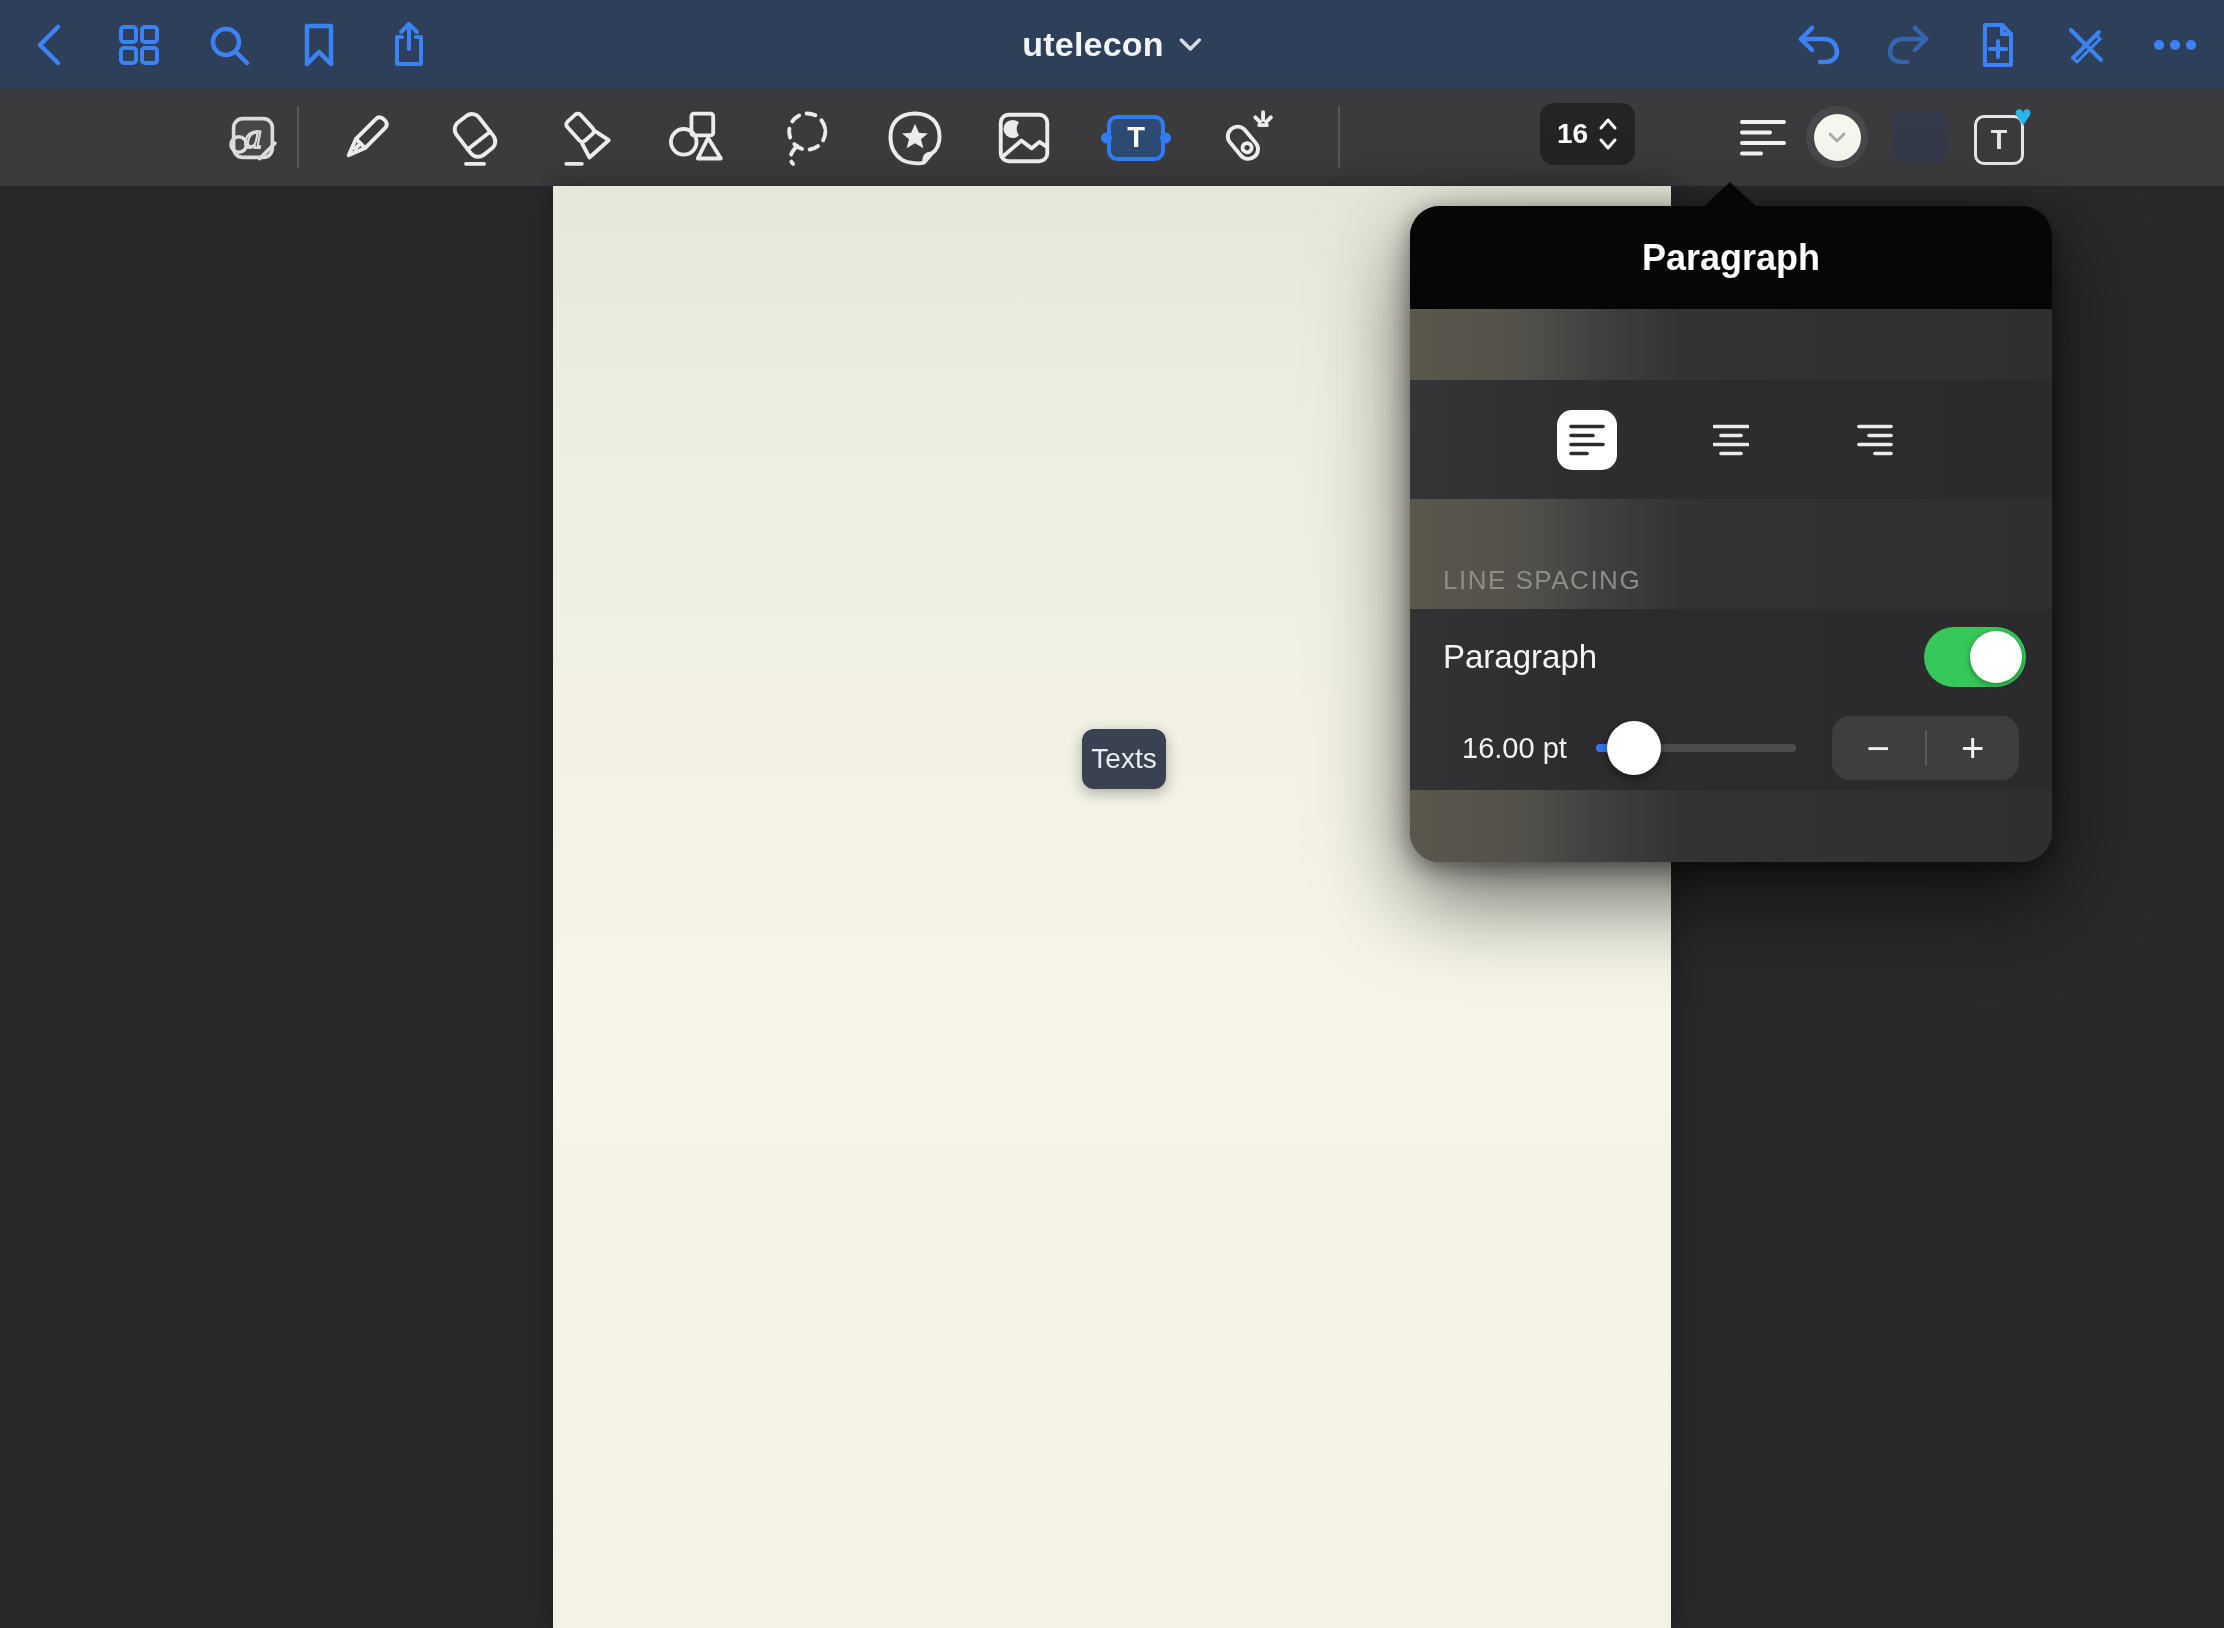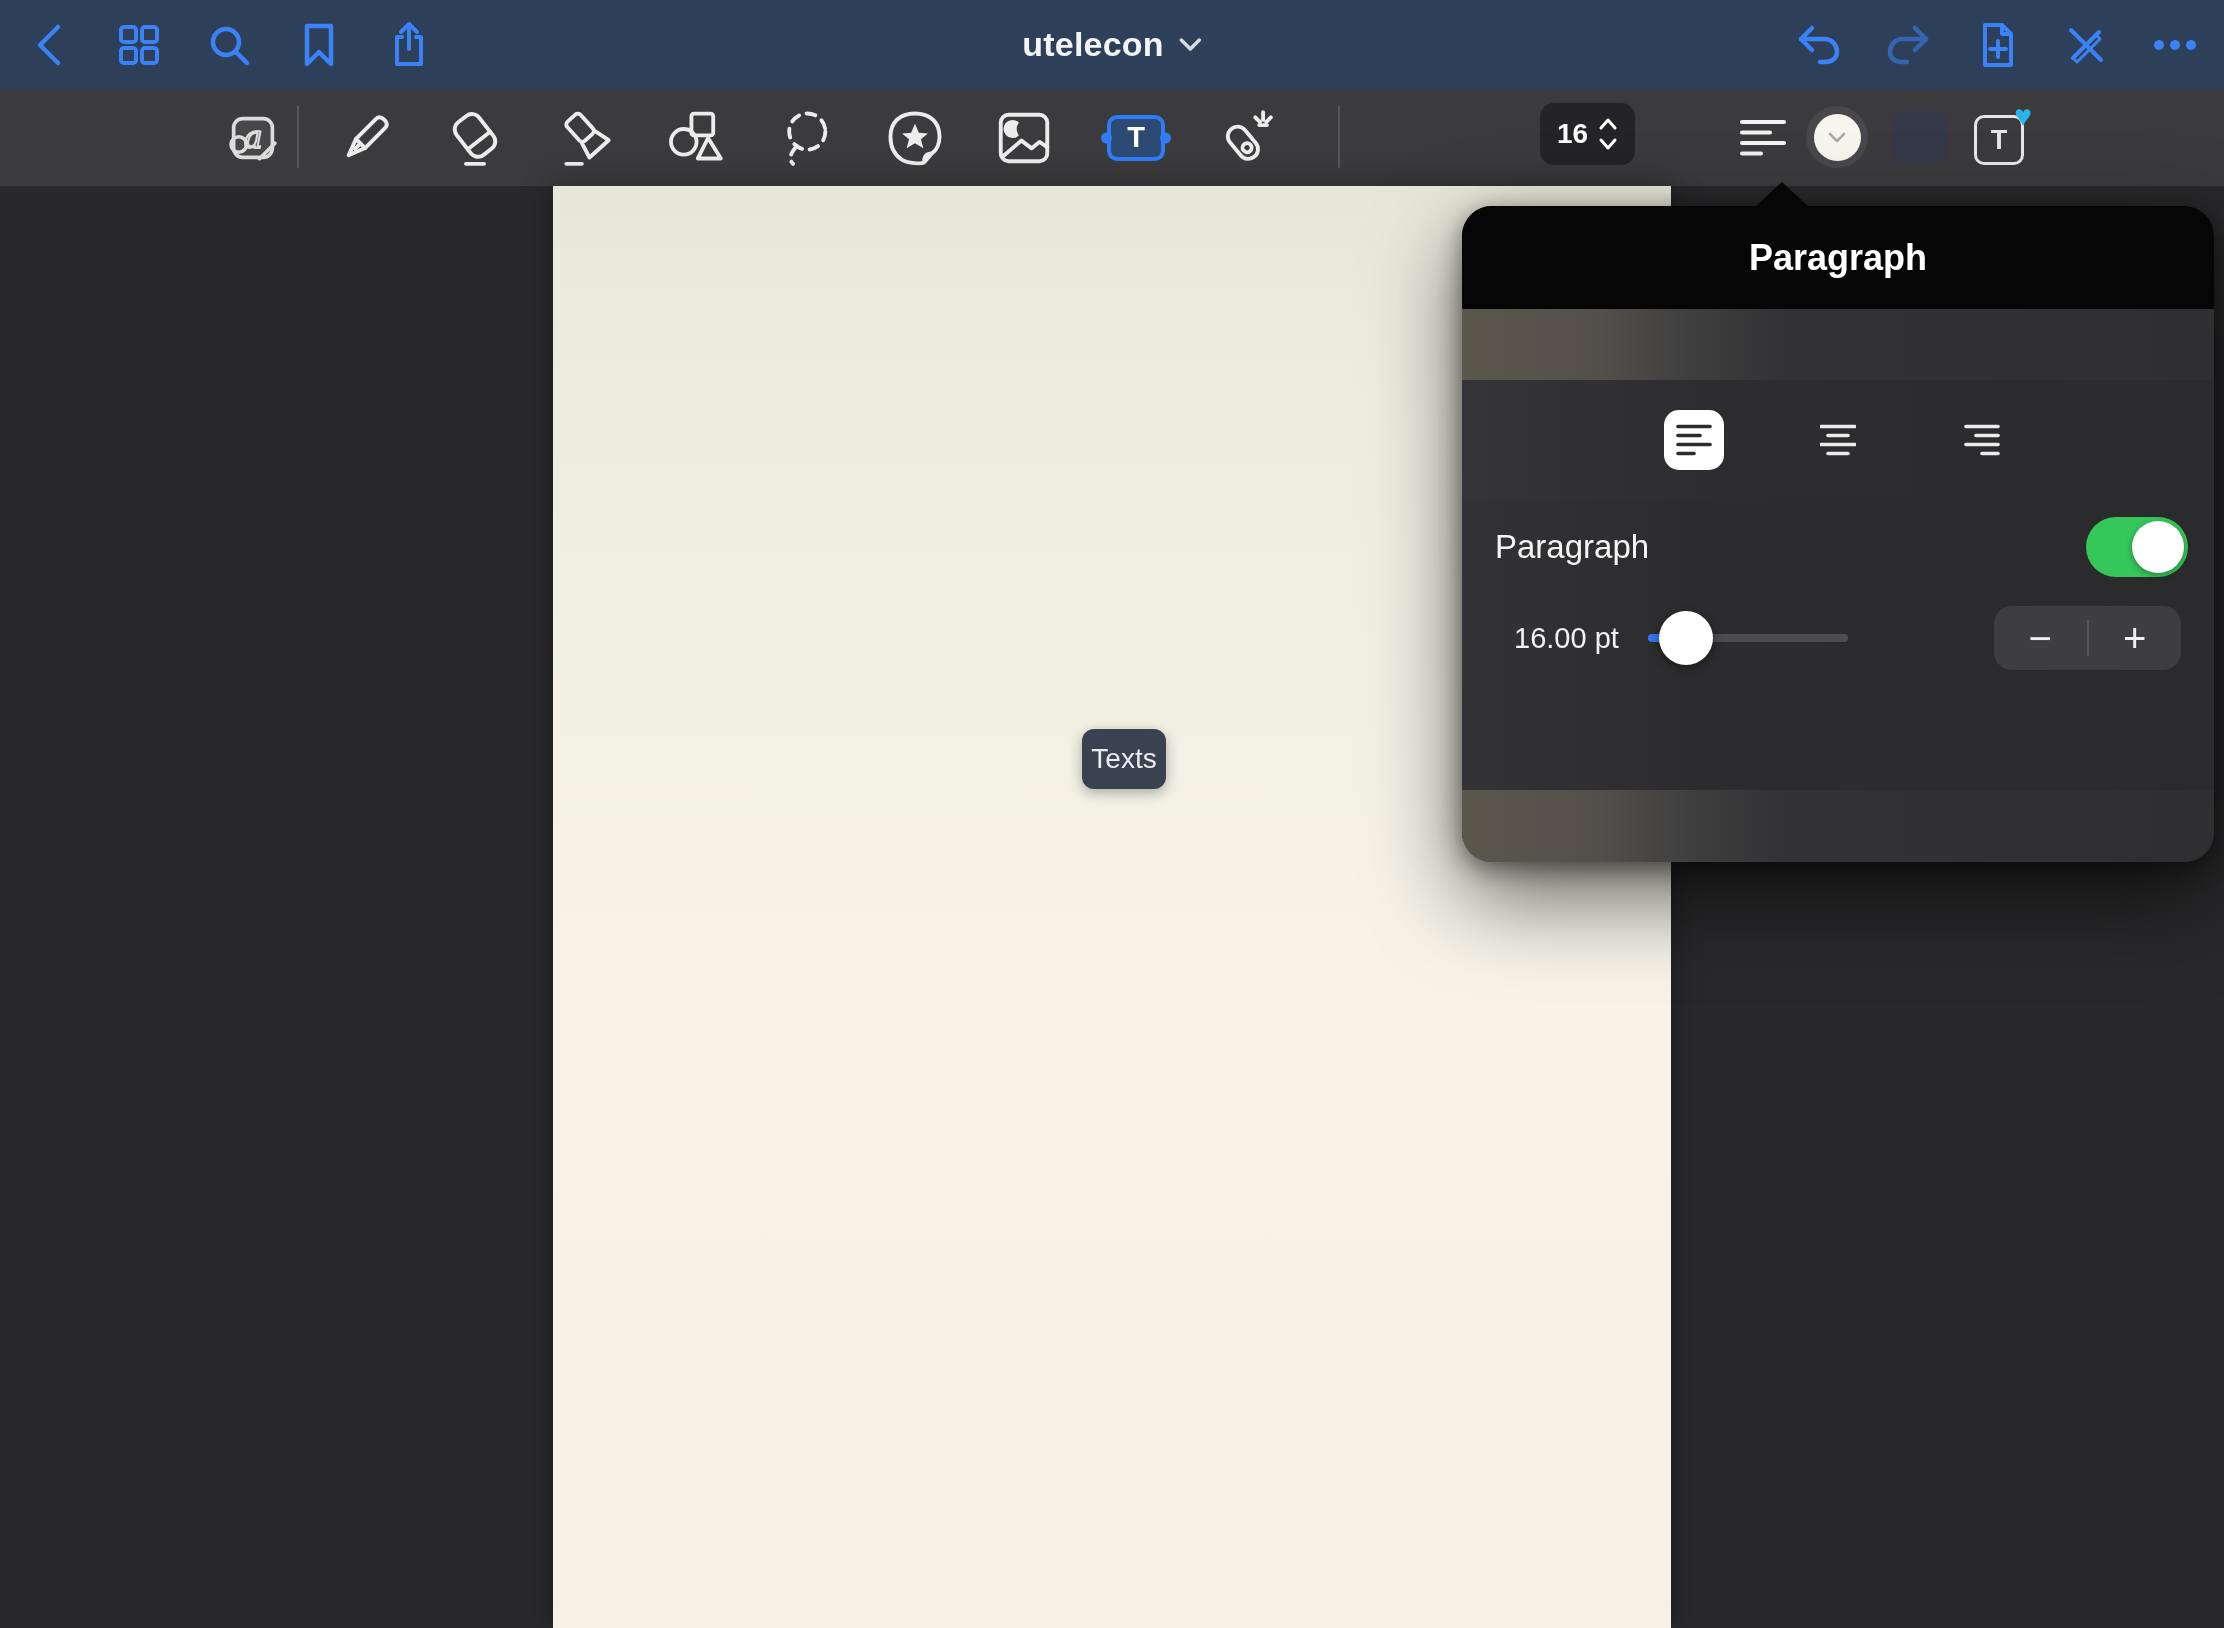--- a/index.html
+++ b/index.html
@@ -49,21 +49,21 @@
 
   
   .canvas{position:absolute;left:553px;top:186px;width:1118px;height:1442px;
           background:linear-gradient(180deg,#e7e7d9 0%,#eeeee0 16%,#f5f4e7 55%,#f3f2e5 100%);
           box-shadow:0 0 28px rgba(0,0,0,.35);}
   .obj-label{position:absolute;left:1082px;top:729px;width:84px;height:60px;background:#3a4251;
              border-radius:12px;display:flex;align-items:center;justify-content:center;
              color:#e8ebef;font-size:28px;box-shadow:0 4px 14px rgba(0,0,0,.3);cursor:pointer;}
 
   
-  .panel{position:absolute;left:1462px;top:206px;width:752px;height:656px;border-radius:30px;
+  .panel{position:absolute;left:1410px;top:206px;width:642px;height:656px;border-radius:30px;
          background:#2c2c2e;box-shadow:0 34px 90px rgba(0,0,0,.6),0 6px 24px rgba(0,0,0,.45);z-index:5;}
   .panel-arrow{position:absolute;top:-24px;left:293px;width:0;height:0;
                border-left:27px solid transparent;border-right:27px solid transparent;
                border-bottom:25px solid #060606;}
   .panel-inner{height:100%;border-radius:30px;overflow:hidden;display:flex;flex-direction:column;}
   .p-header{height:103px;background:#060606;display:flex;align-items:center;justify-content:center;
             color:#fff;font-size:36px;font-weight:600;}
   .band{background:linear-gradient(90deg,#5a584c 0%,#52504a 18%,#403f40 30%,#333335 42%,#2f2f31 100%);}
   .band-a{height:71px;}
   .align-row{height:119px;background:linear-gradient(90deg,#353537 0%,#2d2d2f 32%,#2b2b2d 100%);
@@ -346,20 +346,23 @@
         <div class="align-opt">
           <svg width="36" height="32" viewBox="0 0 36 32" fill="none" stroke="#ececec" stroke-width="3.6" stroke-linecap="round">
               <path d="M2 2.5 H34"></path>
               <path d="M12 11.5 H34"></path>
               <path d="M2 20.5 H34"></path>
               <path d="M18 29.5 H34"></path>
             </svg>
         </div>
       </div>
 
+      <div class="band band-b">
+        <div class="section-label">LINE SPACING</div>
+      </div>
 
       <div class="rows">
 
         <div class="auto-row">
           <div class="auto-label">Paragraph</div>
           <div class="toggle">
             <div class="toggle-knob"></div>
           </div>
         </div>
 

